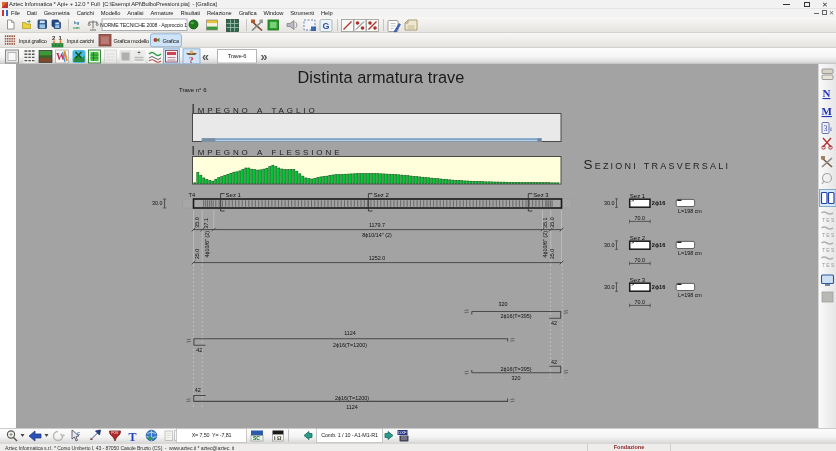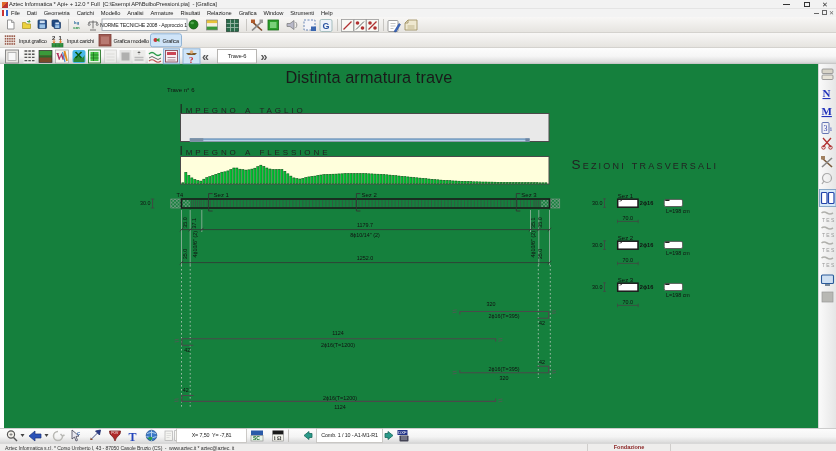--- a/index.html
+++ b/index.html
@@ -26,21 +26,21 @@
 
   <div class="abs" style="left:0;top:17px;width:836px;height:15.5px;background:linear-gradient(#f8f7f6,#e6e4e0);border-bottom:1px solid #d4d2ce">
   </div>
 
   <div class="abs" style="left:0;top:32.5px;width:836px;height:15.5px;background:linear-gradient(#f8f7f6,#e6e4e0);border-bottom:1px solid #d4d2ce">
   </div>
 
   <div class="abs" style="left:0;top:48px;width:836px;height:16px;background:linear-gradient(#fdfdfd 0%,#f6f6f6 55%,#dedede 92%,#d2d2d2 100%);border-bottom:1px solid #c8c8c8">
   </div>
 
-  <div class="abs" style="left:4px;top:64px;width:818px;height:364px;background:#15803d;overflow:hidden">
+  <div class="abs" style="left:16px;top:64px;width:818px;height:364px;background:#a3a3a3;overflow:hidden">
     <svg width="818" height="364" viewBox="0 0 818 364" font-family="'Liberation Sans',sans-serif" fill="#111" style="position:absolute;left:0;top:0">
   <defs>
     <pattern id="xh" width="3.6" height="3.6" patternUnits="userSpaceOnUse">
       <path d="M0 3.6 L3.6 0 M-0.9 0.9 L0.9 -0.9 M2.7 4.5 L4.5 2.7 M0 0 L3.6 3.6 M-0.9 2.7 L0.9 4.5 M2.7 -0.9 L4.5 0.9" stroke="#b4b4b4" stroke-width="0.45"></path>
     </pattern>
   </defs>
 
   <text x="365" y="18.5" text-anchor="middle" font-size="16.3" letter-spacing="0.1" fill="#1a1a1a">Distinta armatura trave</text>
   <text x="163" y="28" font-size="6">Trave n° 6</text>
 

